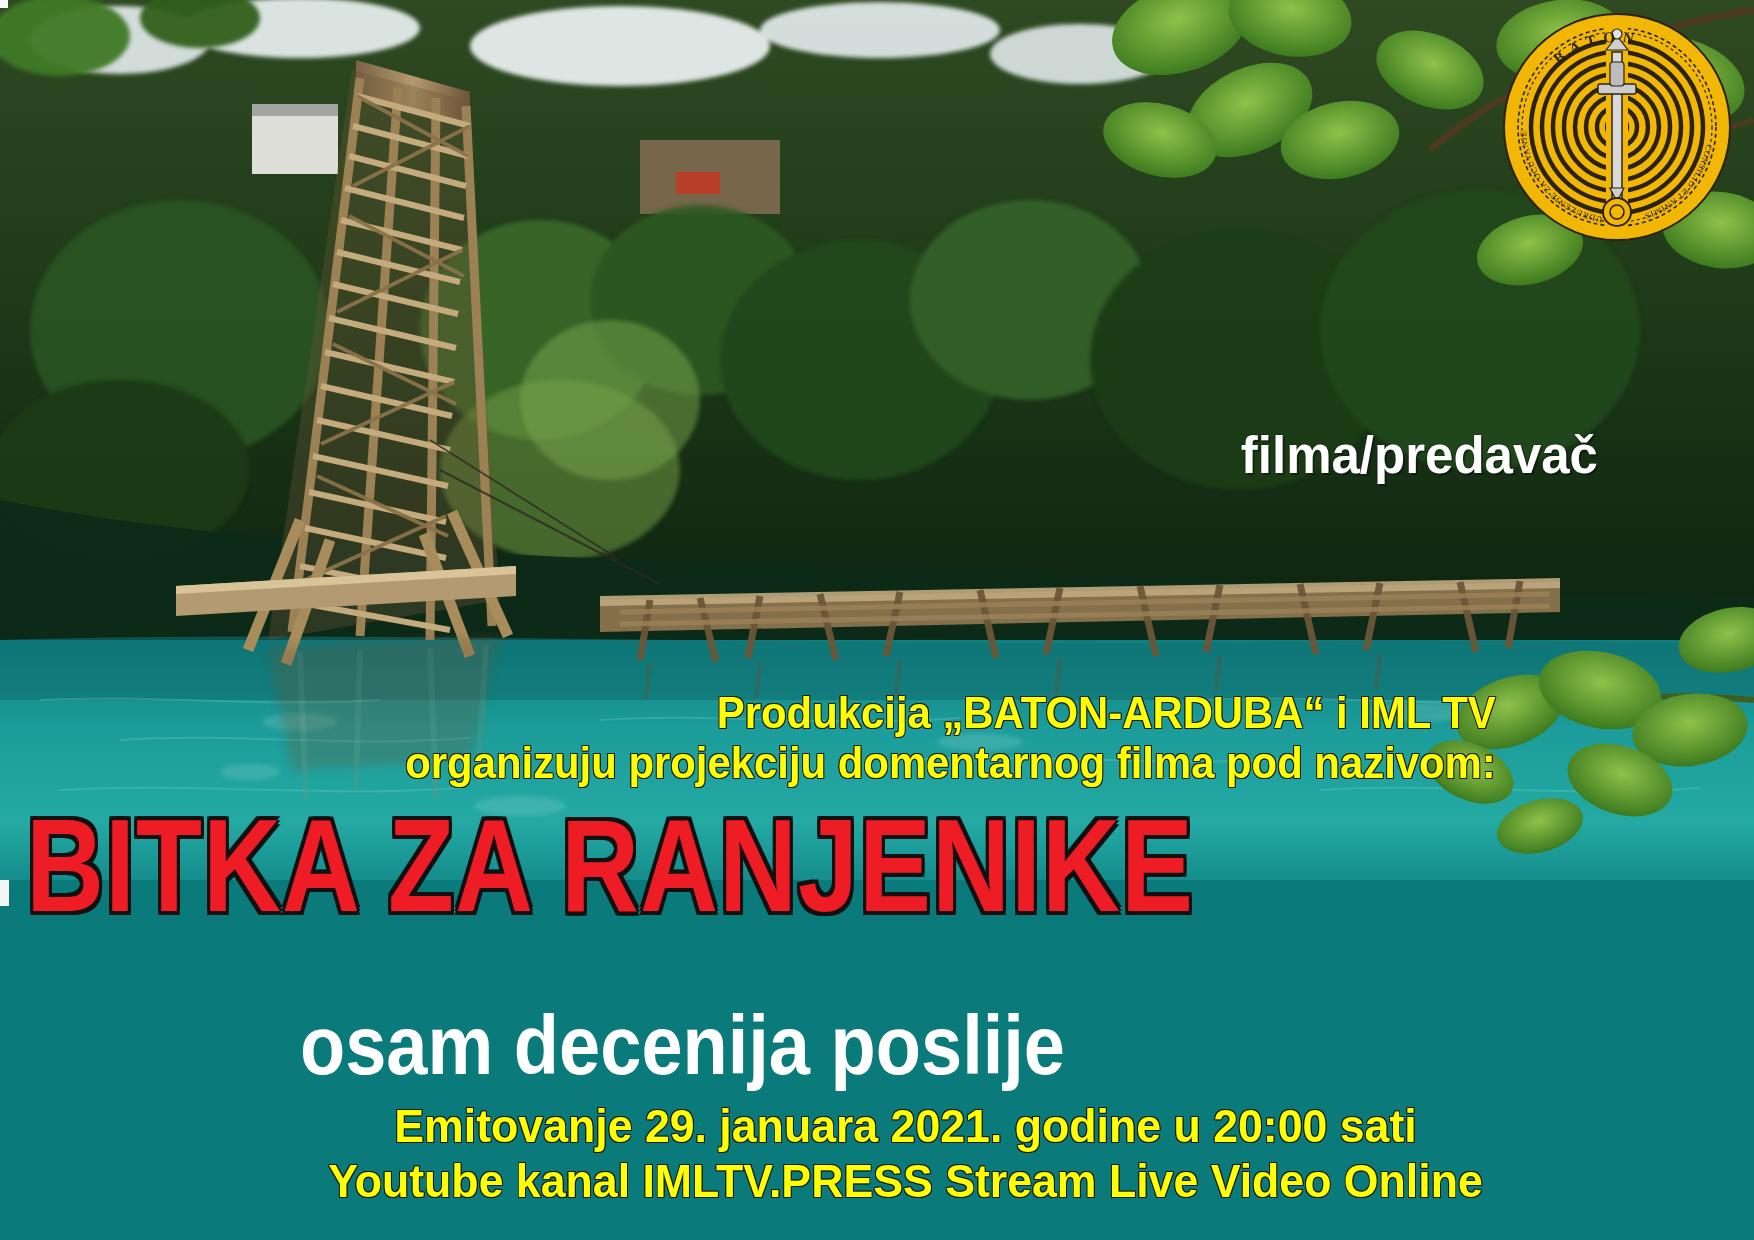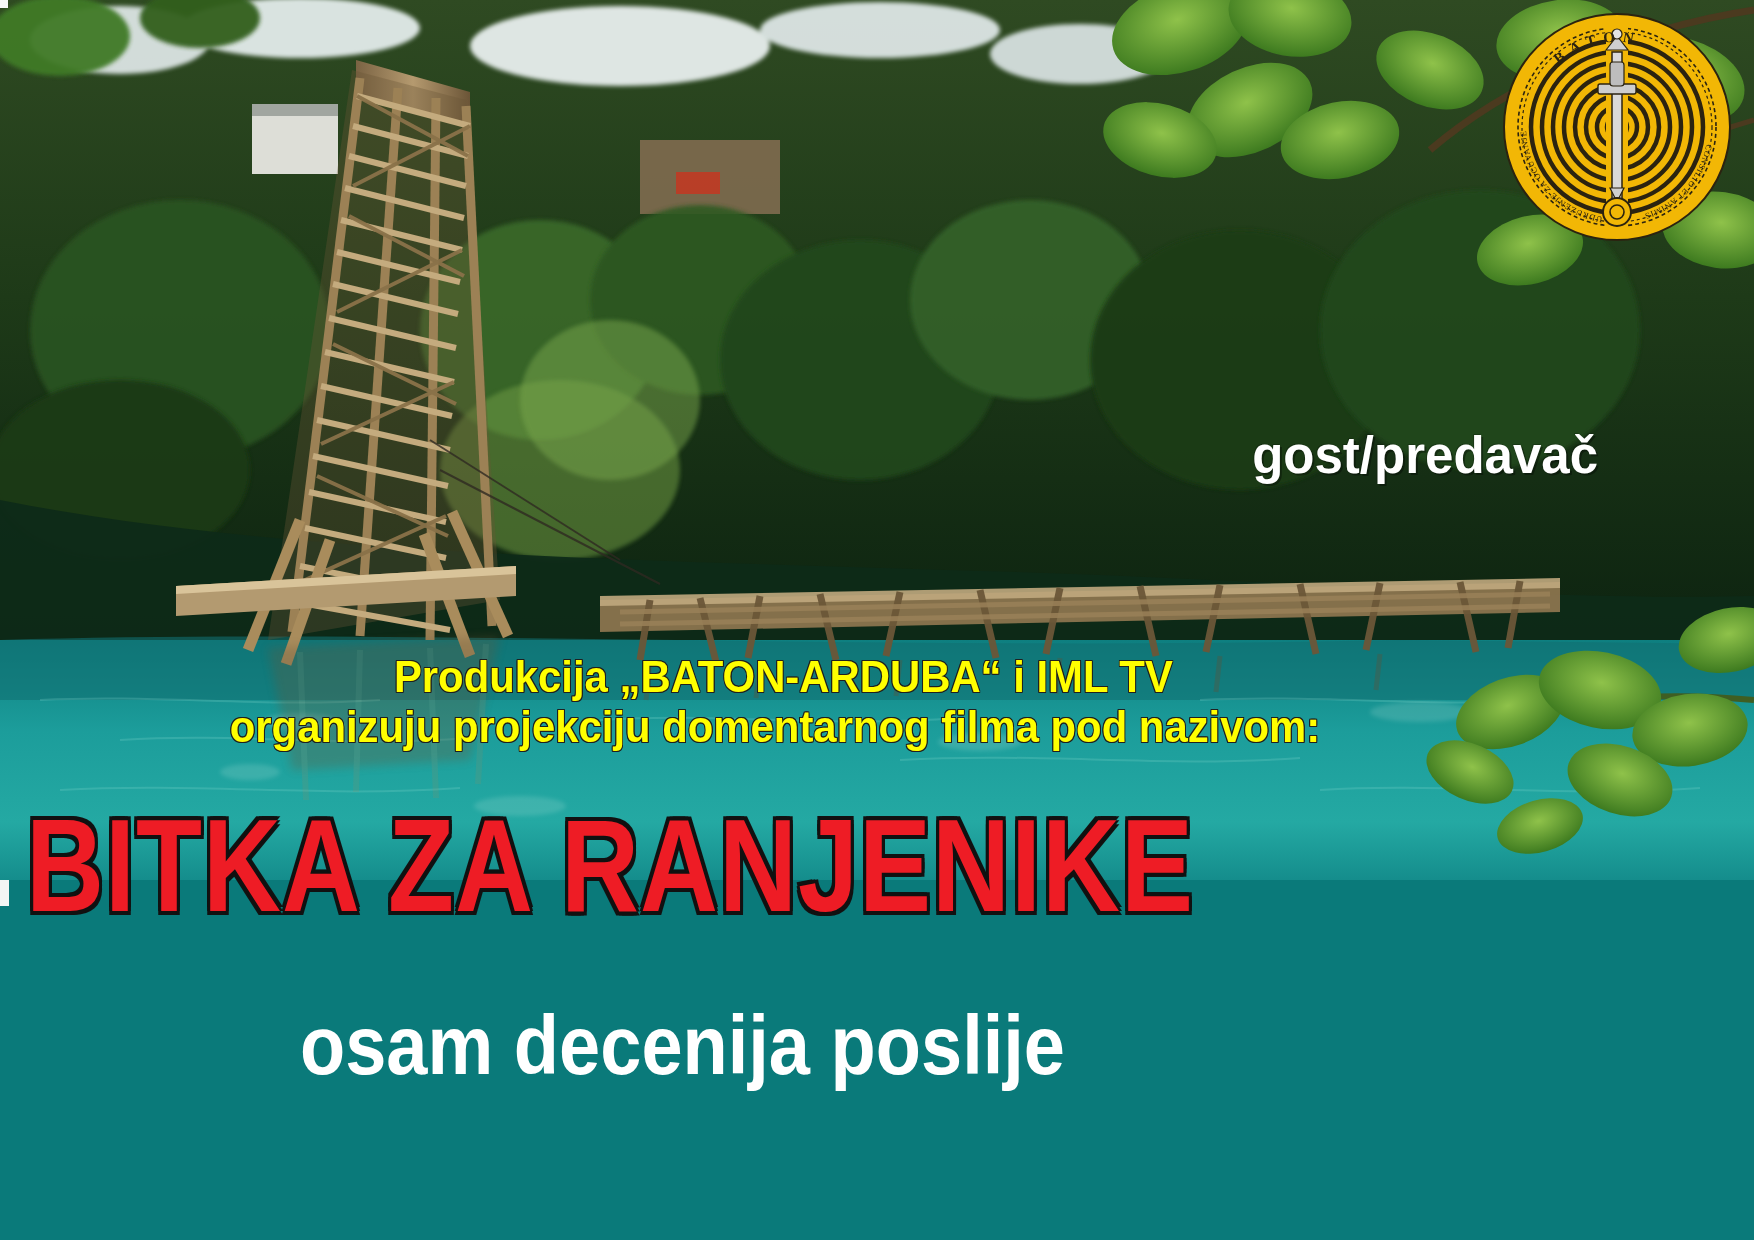--- a/index.html
+++ b/index.html
@@ -71,23 +71,23 @@
     font-size:51px;
     line-height:64px;
     letter-spacing:0px;
     text-shadow:
       2px 2px 0 rgba(0,0,0,.35),
       -1px -1px 0 rgba(0,0,0,.20);
   }
 
   #prod-block{
     left:0;
-    top:652px;
+    top:688px;
     width:1550px;
-    text-align:center;
+    text-align:right;
   }
   #prod-block .line{
     color:#ffff00;
     font-weight:bold;
     font-size:45px;
     line-height:50px;
     font-stretch:condensed;
     transform:scaleX(.93);
     text-shadow:
        1px 0 0 #202020, -1px 0 0 #202020,
@@ -429,25 +429,29 @@
       <text font-family="Liberation Serif, serif" font-size="8.5" fill="#2b2310" letter-spacing="0.8">
         <textPath href="#arcBot" startOffset="6%">CONSILIO ET ANIMIS</textPath>
       </text>
       <text font-family="Liberation Serif, serif" font-size="8.5" fill="#2b2310" letter-spacing="0.8">
         <textPath href="#arcBot" startOffset="55%">UDRUZENJE ZA OCUVANJE</textPath>
       </text>
     </svg>
   </div>
 
   <div id="guest-block" class="txt">
-    <div class="line">gost/predavač</div>
+    <div class="line">filma/predavač</div>
   </div>
 
   <div id="prod-block" class="txt">
     <div class="line" id="prod-line1">Produkcija „BATON-ARDUBA“ i IML TV</div>
     <div class="line" id="prod-line2">organizuju projekciju  domentarnog filma pod  nazivom:</div>
   </div>
 
   <div id="main-title" class="txt">BITKA ZA  RANJENIKE</div>
   <div id="subtitle" class="txt">osam decenija poslije</div>
 
+  <div id="bottom-block" class="txt">
+    <div class="line" id="bottom-line1">Emitovanje 29. januara 2021. godine u 20:00 sati</div>
+    <div class="line" id="bottom-line2">Youtube kanal IMLTV.PRESS  Stream Live Video Online</div>
+  </div>
 
 </div>
 
 </body></html>

